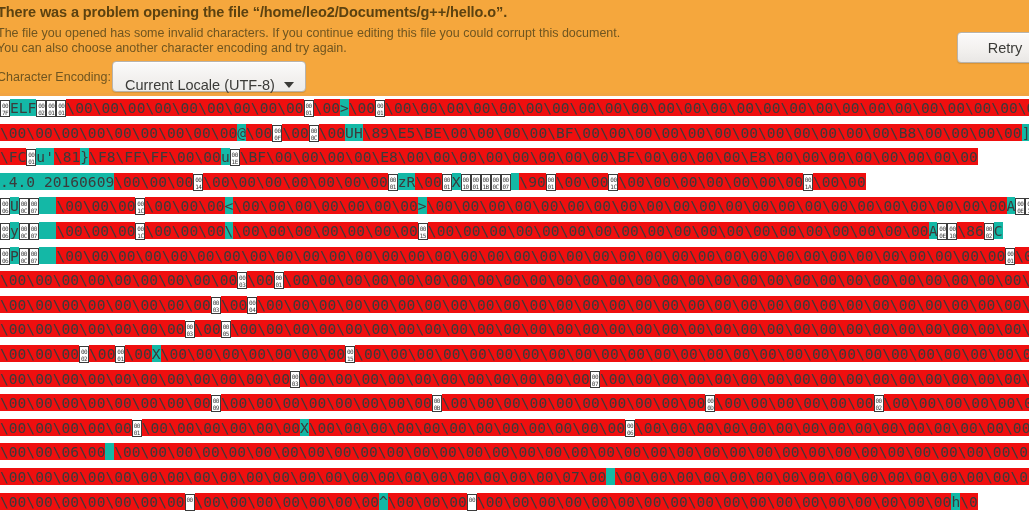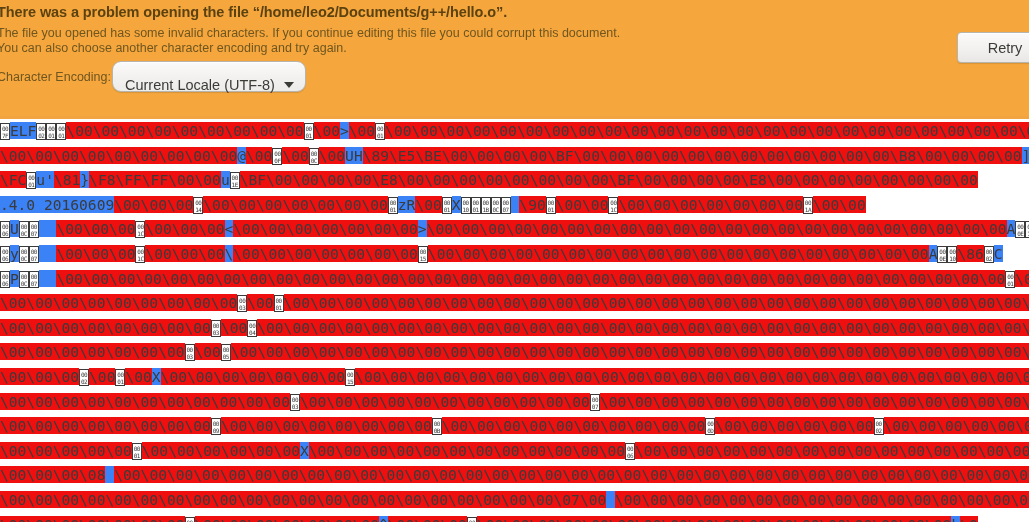--- a/index.html
+++ b/index.html
@@ -11,21 +11,21 @@
     width: 1029px;
     height: 522px;
     overflow: hidden;
     font-family: "Liberation Sans", sans-serif;
   }
 
   
   #infobar {
     position: relative;
     width: 1029px;
-    height: 119px;
+    height: 96px;
     background: #f5a73d;
     box-sizing: border-box;
     padding: 7px 0 0 0;
     overflow: hidden;
   }
   #infobar-bottom-edge {
     position: absolute;
     left: 0;
     bottom: 0;
     width: 1029px;
@@ -70,21 +70,21 @@
     position: absolute;
     left: 112px;
     top: 61px;
     height: 31px;
     box-sizing: border-box;
     padding: 16px 11px 0 12px;
     display: flex;
     align-items: center;
     gap: 9px;
     border: 1px solid #b7b3ad;
-    border-radius: 9px;
+    border-radius: 4px;
     background: linear-gradient(to bottom, #fbfafa 0%, #f3f1ef 55%, #ececea 100%);
     box-shadow: 0 1px 0 rgba(255,255,255,0.85) inset, 0 1px 1px rgba(0,0,0,0.12);
     cursor: pointer;
   }
   #enc-combo .enc-text {
     font-size: 14.5px;
     color: #3b3b38;
     white-space: nowrap;
   }
   .caret-down {
@@ -130,21 +130,21 @@
     color: #3b3b3b;
     overflow: hidden;
   }
   
   .inv {
     background: #ef0f0f;
     color: #3b3b3b;
   }
   
   .ok {
-    background: #3b82f6;
+    background: #14b8a6;
     color: #3b3b3b;
   }
   
   .ctl {
     display: inline-block;
     position: relative;
     width: 10px;
     height: 17px;
     vertical-align: -4px;
     background: #ffffff;
@@ -199,16 +199,16 @@
     <div class="dline"><span class="ctl"><i class="t">00</i><i class="b">06</i></span><span class="ok">U</span><span class="ctl"><i class="t">00</i><i class="b">0C</i></span><span class="ctl"><i class="t">00</i><i class="b">07</i></span><span class="ok">  </span><span class="inv">\00\00\00</span><span class="ctl"><i class="t">00</i><i class="b">1C</i></span><span class="inv">\00\00\00</span><span class="ok">&lt;</span><span class="inv">\00\00\00\00\00\00\00</span><span class="ok">&gt;</span><span class="inv">\00\00\00\00\00\00\00\00\00\00\00\00\00\00\00\00\00\00\00\00\00\00</span><span class="ok">A</span><span class="ctl"><i class="t">00</i><i class="b">0E</i></span><span class="ctl"><i class="t">00</i><i class="b">10</i></span></div>
     <div class="dline"><span class="ctl"><i class="t">00</i><i class="b">06</i></span><span class="ok">y</span><span class="ctl"><i class="t">00</i><i class="b">0C</i></span><span class="ctl"><i class="t">00</i><i class="b">07</i></span><span class="ok">  </span><span class="inv">\00\00\00</span><span class="ctl"><i class="t">00</i><i class="b">1C</i></span><span class="inv">\00\00\00</span><span class="ok">\</span><span class="inv">\00\00\00\00\00\00\00</span><span class="ctl"><i class="t">00</i><i class="b">15</i></span><span class="inv">\00\00\00\00\00\00\00\00\00\00\00\00\00\00\00\00\00\00\00</span><span class="ok">A</span><span class="ctl"><i class="t">00</i><i class="b">0E</i></span><span class="ctl"><i class="t">00</i><i class="b">10</i></span><span class="inv">\86</span><span class="ctl"><i class="t">00</i><i class="b">02</i></span><span class="ok">C</span></div>
     <div class="dline"><span class="ctl"><i class="t">00</i><i class="b">06</i></span><span class="ok">P</span><span class="ctl"><i class="t">00</i><i class="b">0C</i></span><span class="ctl"><i class="t">00</i><i class="b">07</i></span><span class="ok">  </span><span class="inv">\00\00\00\00\00\00\00\00\00\00\00\00\00\00\00\00\00\00\00\00\00\00\00\00\00\00\00\00\00\00\00\00\00\00\00\00</span><span class="ctl"><i class="t">00</i><i class="b">01</i></span><span class="inv">\00\00\00</span></div>
     <div class="dline"><span class="inv">\00\00\00\00\00\00\00\00\00</span><span class="ctl"><i class="t">00</i><i class="b">03</i></span><span class="inv">\00</span><span class="ctl"><i class="t">00</i><i class="b">01</i></span><span class="inv">\00\00\00\00\00\00\00\00\00\00\00\00\00\00\00\00\00\00\00\00\00\00\00\00\00\00\00\00\00\00\00\00\00\00\00\00\00\00\00\00\00\00\00</span></div>
     <div class="dline"><span class="inv">\00\00\00\00\00\00\00\00</span><span class="ctl"><i class="t">00</i><i class="b">03</i></span><span class="inv">\00</span><span class="ctl"><i class="t">00</i><i class="b">04</i></span><span class="inv">\00\00\00\00\00\00\00\00\00\00\00\00\00\00\00\00\00\00\00\00\00\00\00\00\00\00\00\00\00\00\00\00\00\00\00\00\00\00\00\00\00\00\00</span></div>
     <div class="dline"><span class="inv">\00\00\00\00\00\00\00</span><span class="ctl"><i class="t">00</i><i class="b">03</i></span><span class="inv">\00</span><span class="ctl"><i class="t">00</i><i class="b">05</i></span><span class="inv">\00\00\00\00\00\00\00\00\00\00\00\00\00\00\00\00\00\00\00\00\00\00\00\00\00\00\00\00\00\00\00\00\00\00\00\00\00\00\00\00\00\00\00\00</span></div>
     <div class="dline"><span class="inv">\00\00\00</span><span class="ctl"><i class="t">00</i><i class="b">02</i></span><span class="inv">\00</span><span class="ctl"><i class="t">00</i><i class="b">01</i></span><span class="inv">\00</span><span class="ok">X</span><span class="inv">\00\00\00\00\00\00\00</span><span class="ctl"><i class="t">00</i><i class="b">15</i></span><span class="inv">\00\00\00\00\00\00\00\00\00\00\00\00\00\00\00\00\00\00\00\00\00\00\00\00\00\00\00\00\00</span></div>
     <div class="dline"><span class="inv">\00\00\00\00\00\00\00\00\00\00\00</span><span class="ctl"><i class="t">00</i><i class="b">03</i></span><span class="inv">\00\00\00\00\00\00\00\00\00\00\00</span><span class="ctl"><i class="t">00</i><i class="b">07</i></span><span class="inv">\00\00\00\00\00\00\00\00\00\00\00\00\00\00\00\00\00\00\00\00\00\00\00\00\00\00\00\00</span></div>
     <div class="dline"><span class="inv">\00\00\00\00\00\00\00\00</span><span class="ctl"><i class="t">00</i><i class="b">09</i></span><span class="inv">\00\00\00\00\00\00\00\00</span><span class="ctl"><i class="t">00</i><i class="b">0B</i></span><span class="inv">\00\00\00\00\00\00\00\00\00\00</span><span class="ctl"><i class="t">00</i><i class="b">0D</i></span><span class="inv">\00\00\00\00\00\00</span><span class="ctl"><i class="t">00</i><i class="b">02</i></span><span class="inv">\00\00\00\00\00\00\00\00\00\00</span></div>
     <div class="dline"><span class="inv">\00\00\00\00\00</span><span class="ctl"><i class="t">00</i><i class="b">01</i></span><span class="inv">\00\00\00\00\00\00</span><span class="ok">X</span><span class="inv">\00\00\00\00\00\00\00\00\00\00\00\00</span><span class="ctl"><i class="t">00</i><i class="b">06</i></span><span class="inv">\00\00\00\00\00\00\00\00\00\00\00\00\00\00\00\00\00\00\00\00\00\00\00\00\00</span></div>
-    <div class="dline"><span class="inv">\00\00\00\08</span><span class="ok"> </span><span class="inv">\00\00\00\00\00\00\00\00\00\00\00\00\00\00\00\00\00\00\00\00\00\00\00\00\00\00\00\00\00\00\00\00\00\00\00\00\00\00\00\00</span></div>
+    <div class="dline"><span class="inv">\00\00\06\00</span><span class="ok"> </span><span class="inv">\00\00\00\00\00\00\00\00\00\00\00\00\00\00\00\00\00\00\00\00\00\00\00\00\00\00\00\00\00\00\00\00\00\00\00\00\00\00\00\00</span></div>
     <div class="dline"><span class="inv">\00\00\00\00\00\00\00\00\00\00\00\00\00\00\00\00\00\00\00\00\00\07\00</span><span class="ok"> </span><span class="inv">\00\00\00\00\00\00\00\00\00\00\00\00\00\00\00\00\00</span></div>
     <div class="dline"><span class="inv">\00\00\00\00\00\00\00</span><span class="ctl"><i class="t">00</i></span><span class="inv">\00\00\00\00\00\00\00</span><span class="ok">^</span><span class="inv">\00\00\00</span><span class="ctl"><i class="t">00</i></span><span class="inv">\00\00\00\00\00\00\00\00\00\00\00\00\00\00\00\00\00\00</span><span class="ok">h</span><span class="inv">\0</span></div>
   </div>
 
 </body></html>

